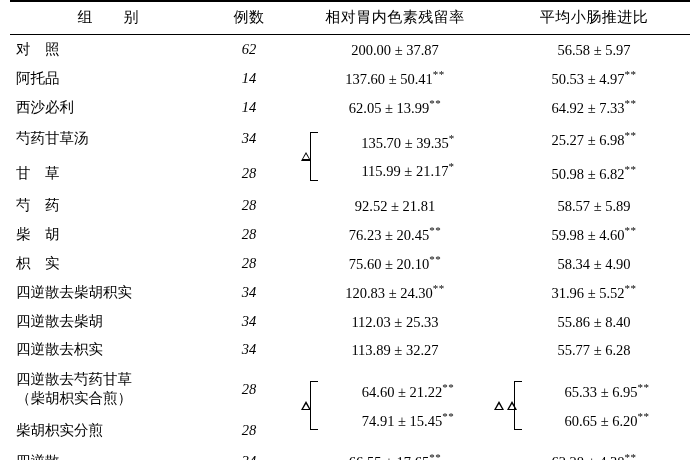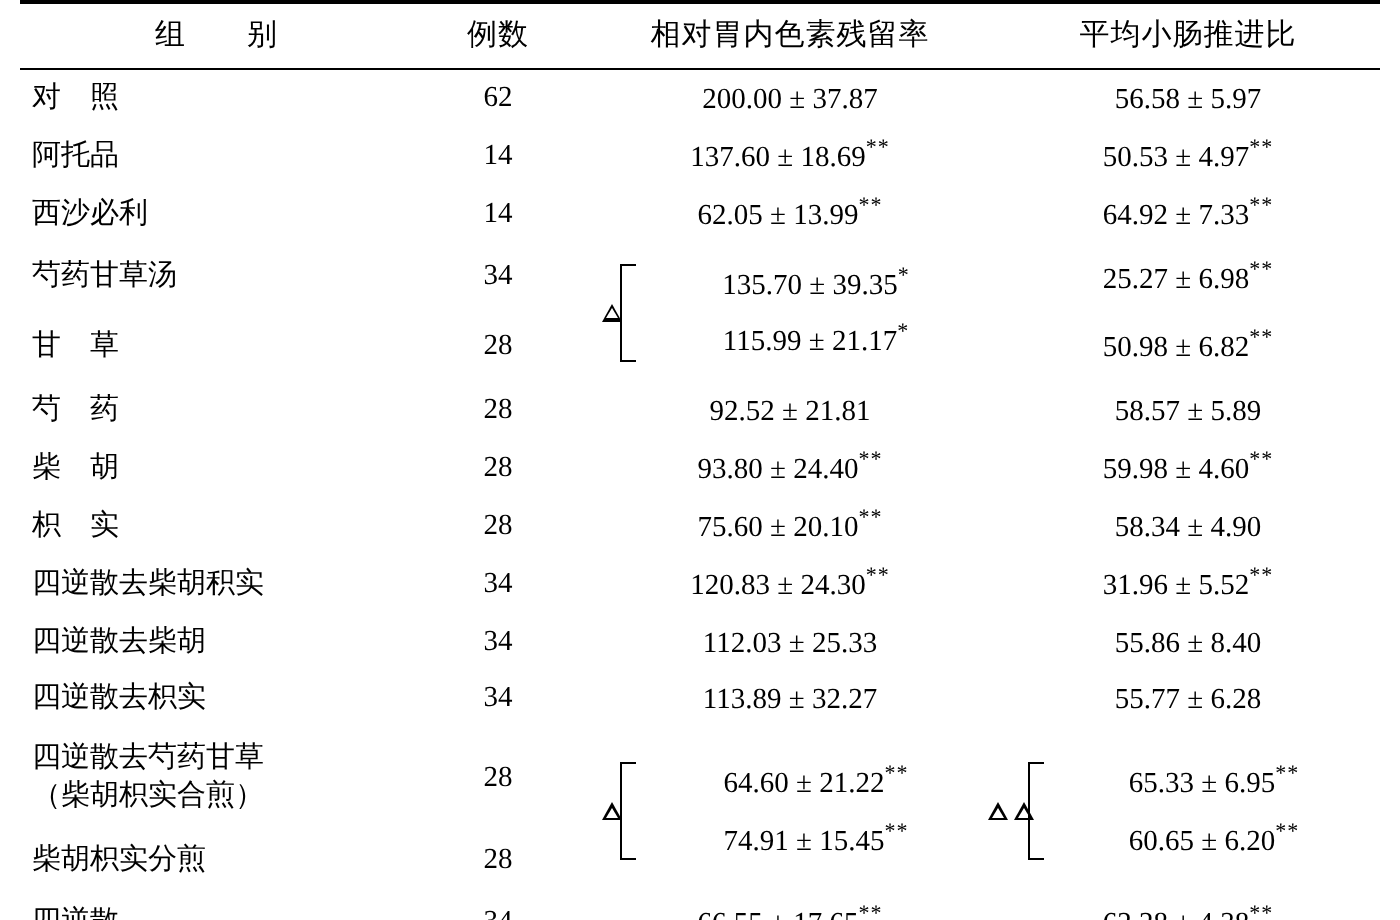--- a/index.html
+++ b/index.html
@@ -57,20 +57,21 @@
     vertical-align: middle;
     line-height: 1.45;
   }
   td.group {
     text-align: left;
     padding-left: 6px;
     white-space: pre-line;
   }
   td.num {
     text-align: center;
+    font-style: italic;
   }
   td.val {
     text-align: center;
     position: relative;
   }
   .sup {
     font-size: 11px;
     vertical-align: super;
     letter-spacing: 0.5px;
   }
@@ -171,21 +172,21 @@
       <tr>
         <td class="group">对　照</td>
         <td class="num">62</td>
         <td class="val"><span>200.00 ± 37.87</span><span class="sup"></span></td>
         <td class="val"><span>56.58 ± 5.97</span><span class="sup"></span></td>
       </tr>
 
       <tr>
         <td class="group">阿托品</td>
         <td class="num">14</td>
-        <td class="val"><span>137.60 ± 18.69</span><span class="sup">**</span></td>
+        <td class="val"><span>137.60 ± 50.41</span><span class="sup">**</span></td>
         <td class="val"><span>50.53 ± 4.97</span><span class="sup">**</span></td>
       </tr>
 
       <tr>
         <td class="group">西沙必利</td>
         <td class="num">14</td>
         <td class="val"><span>62.05 ± 13.99</span><span class="sup">**</span></td>
         <td class="val"><span>64.92 ± 7.33</span><span class="sup">**</span></td>
       </tr>
 
@@ -215,21 +216,21 @@
       <tr>
         <td class="group">芍　药</td>
         <td class="num">28</td>
         <td class="val"><span>92.52 ± 21.81</span><span class="sup"></span></td>
         <td class="val"><span>58.57 ± 5.89</span><span class="sup"></span></td>
       </tr>
 
       <tr>
         <td class="group">柴　胡</td>
         <td class="num">28</td>
-        <td class="val"><span>93.80 ± 24.40</span><span class="sup">**</span></td>
+        <td class="val"><span>76.23 ± 20.45</span><span class="sup">**</span></td>
         <td class="val"><span>59.98 ± 4.60</span><span class="sup">**</span></td>
       </tr>
 
       <tr>
         <td class="group">枳　实</td>
         <td class="num">28</td>
         <td class="val"><span>75.60 ± 20.10</span><span class="sup">**</span></td>
         <td class="val"><span>58.34 ± 4.90</span><span class="sup"></span></td>
       </tr>
 

